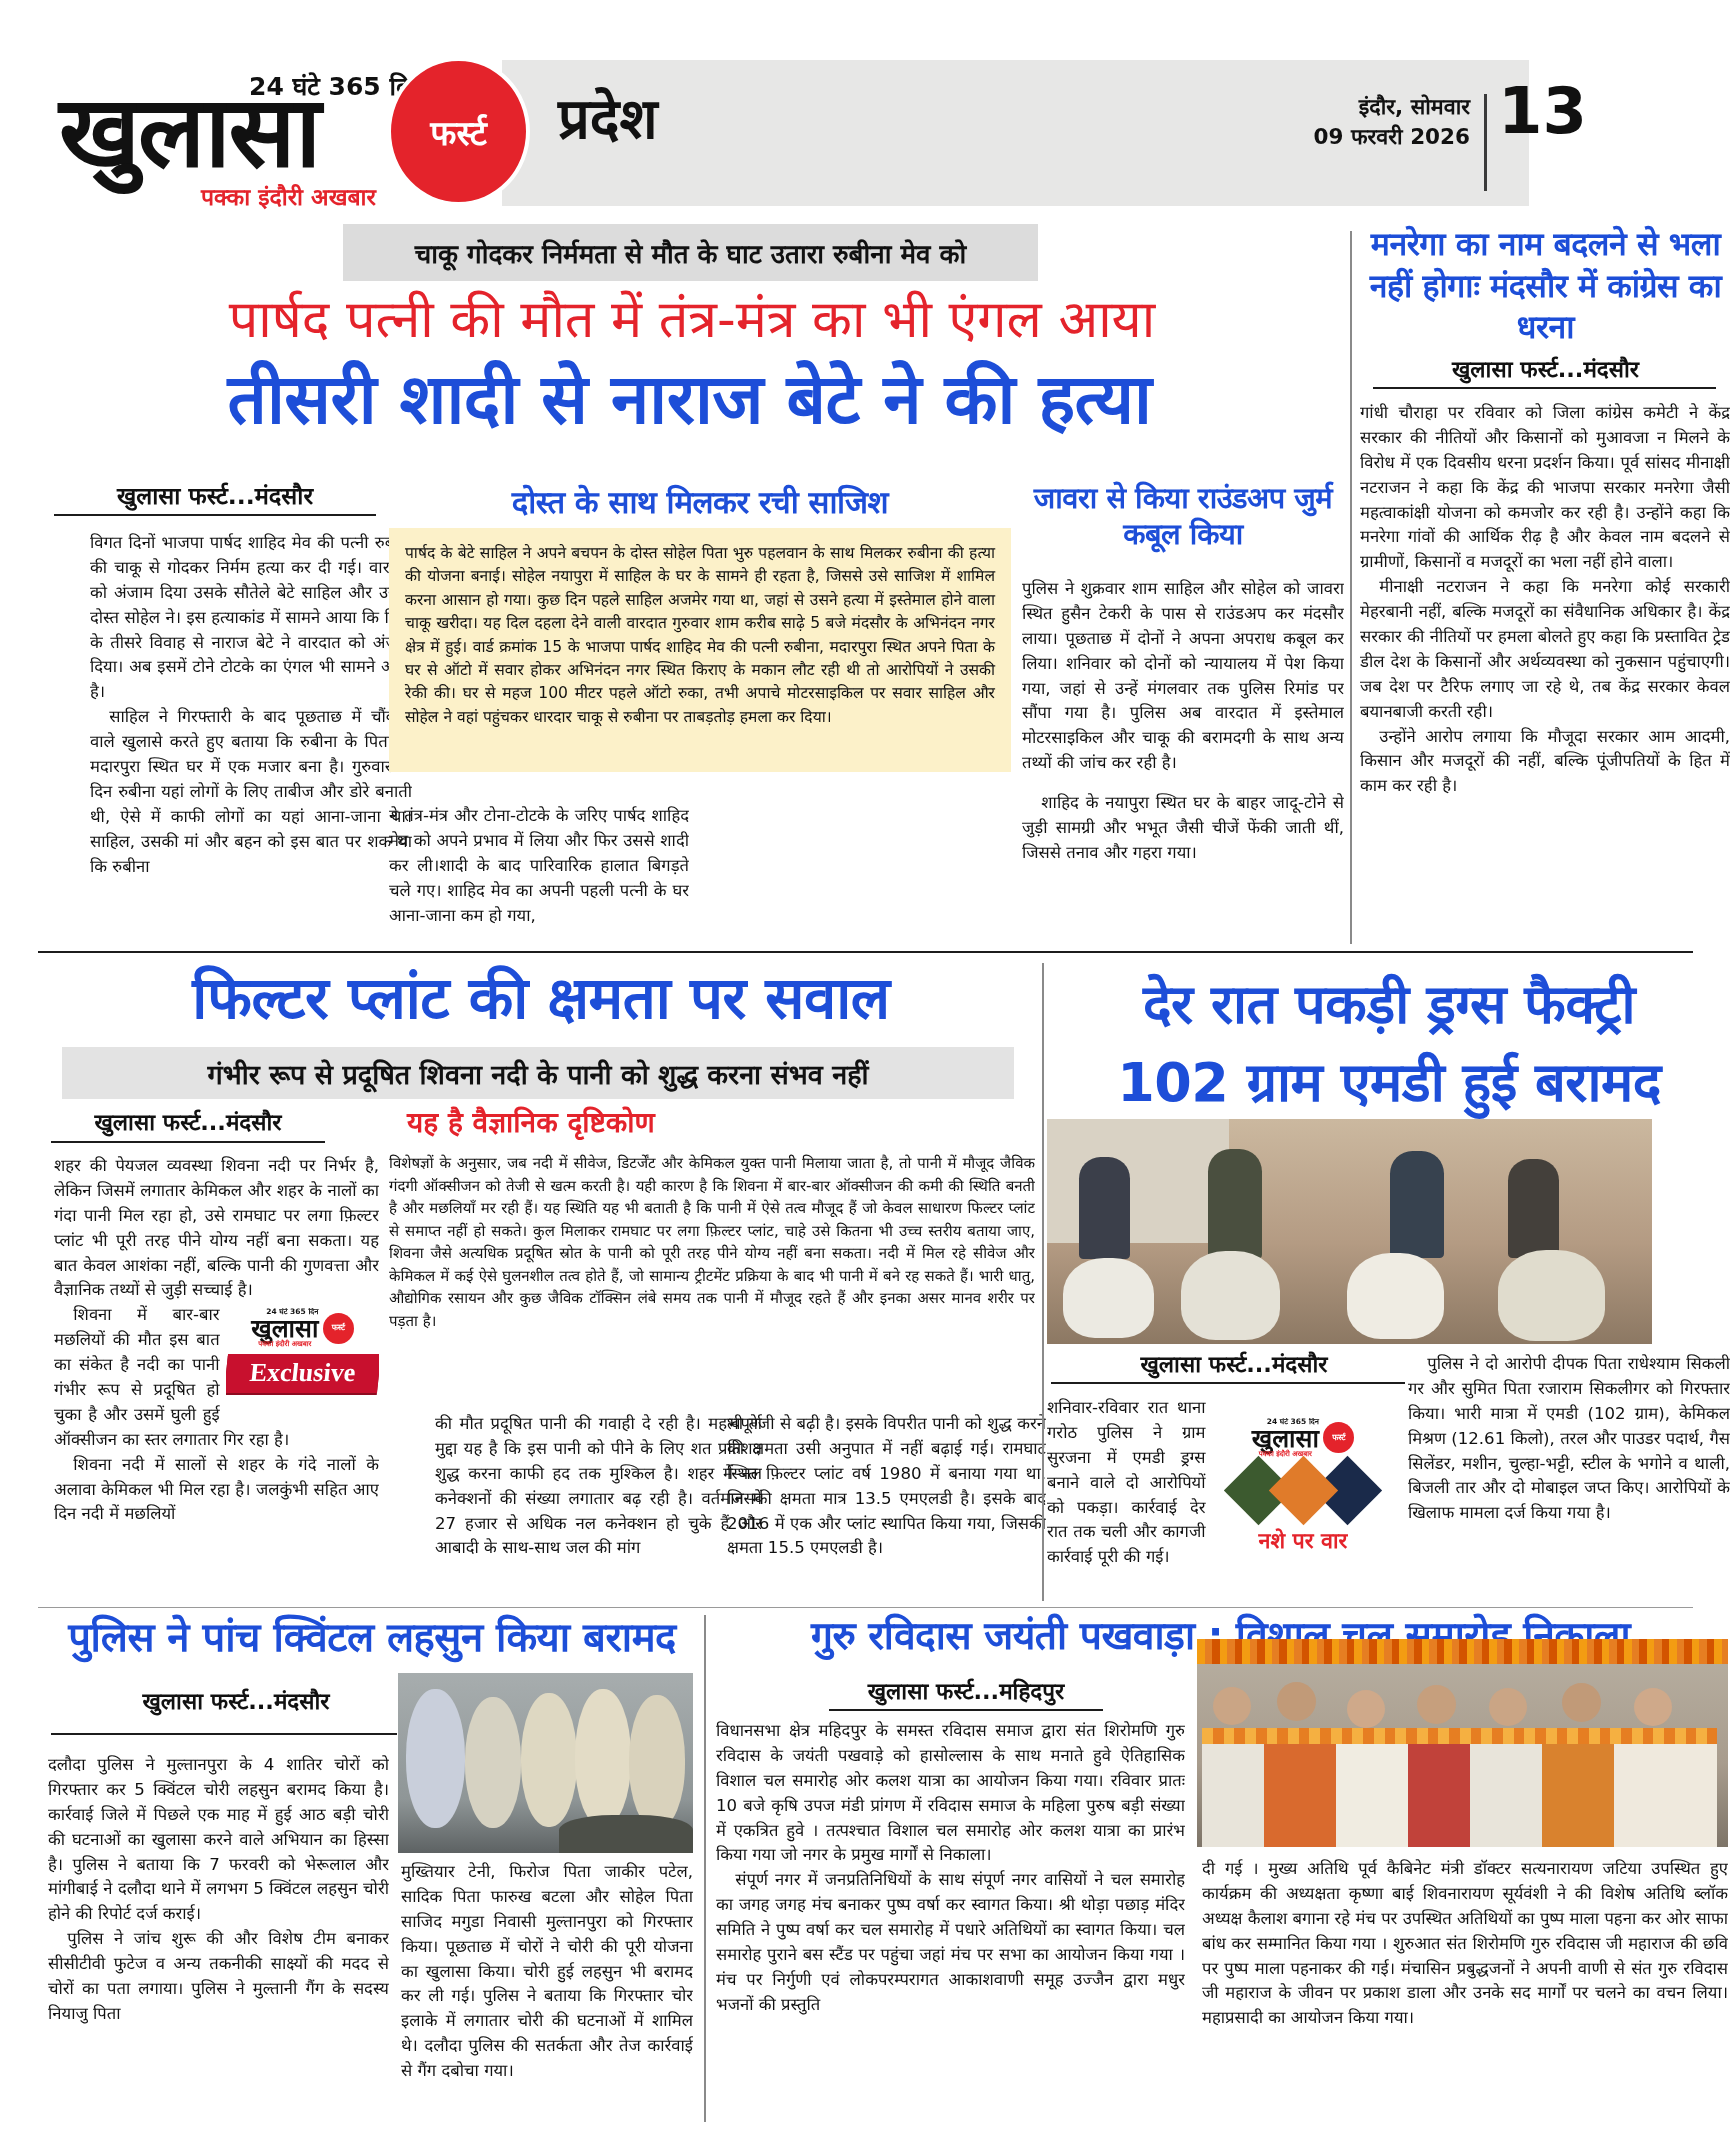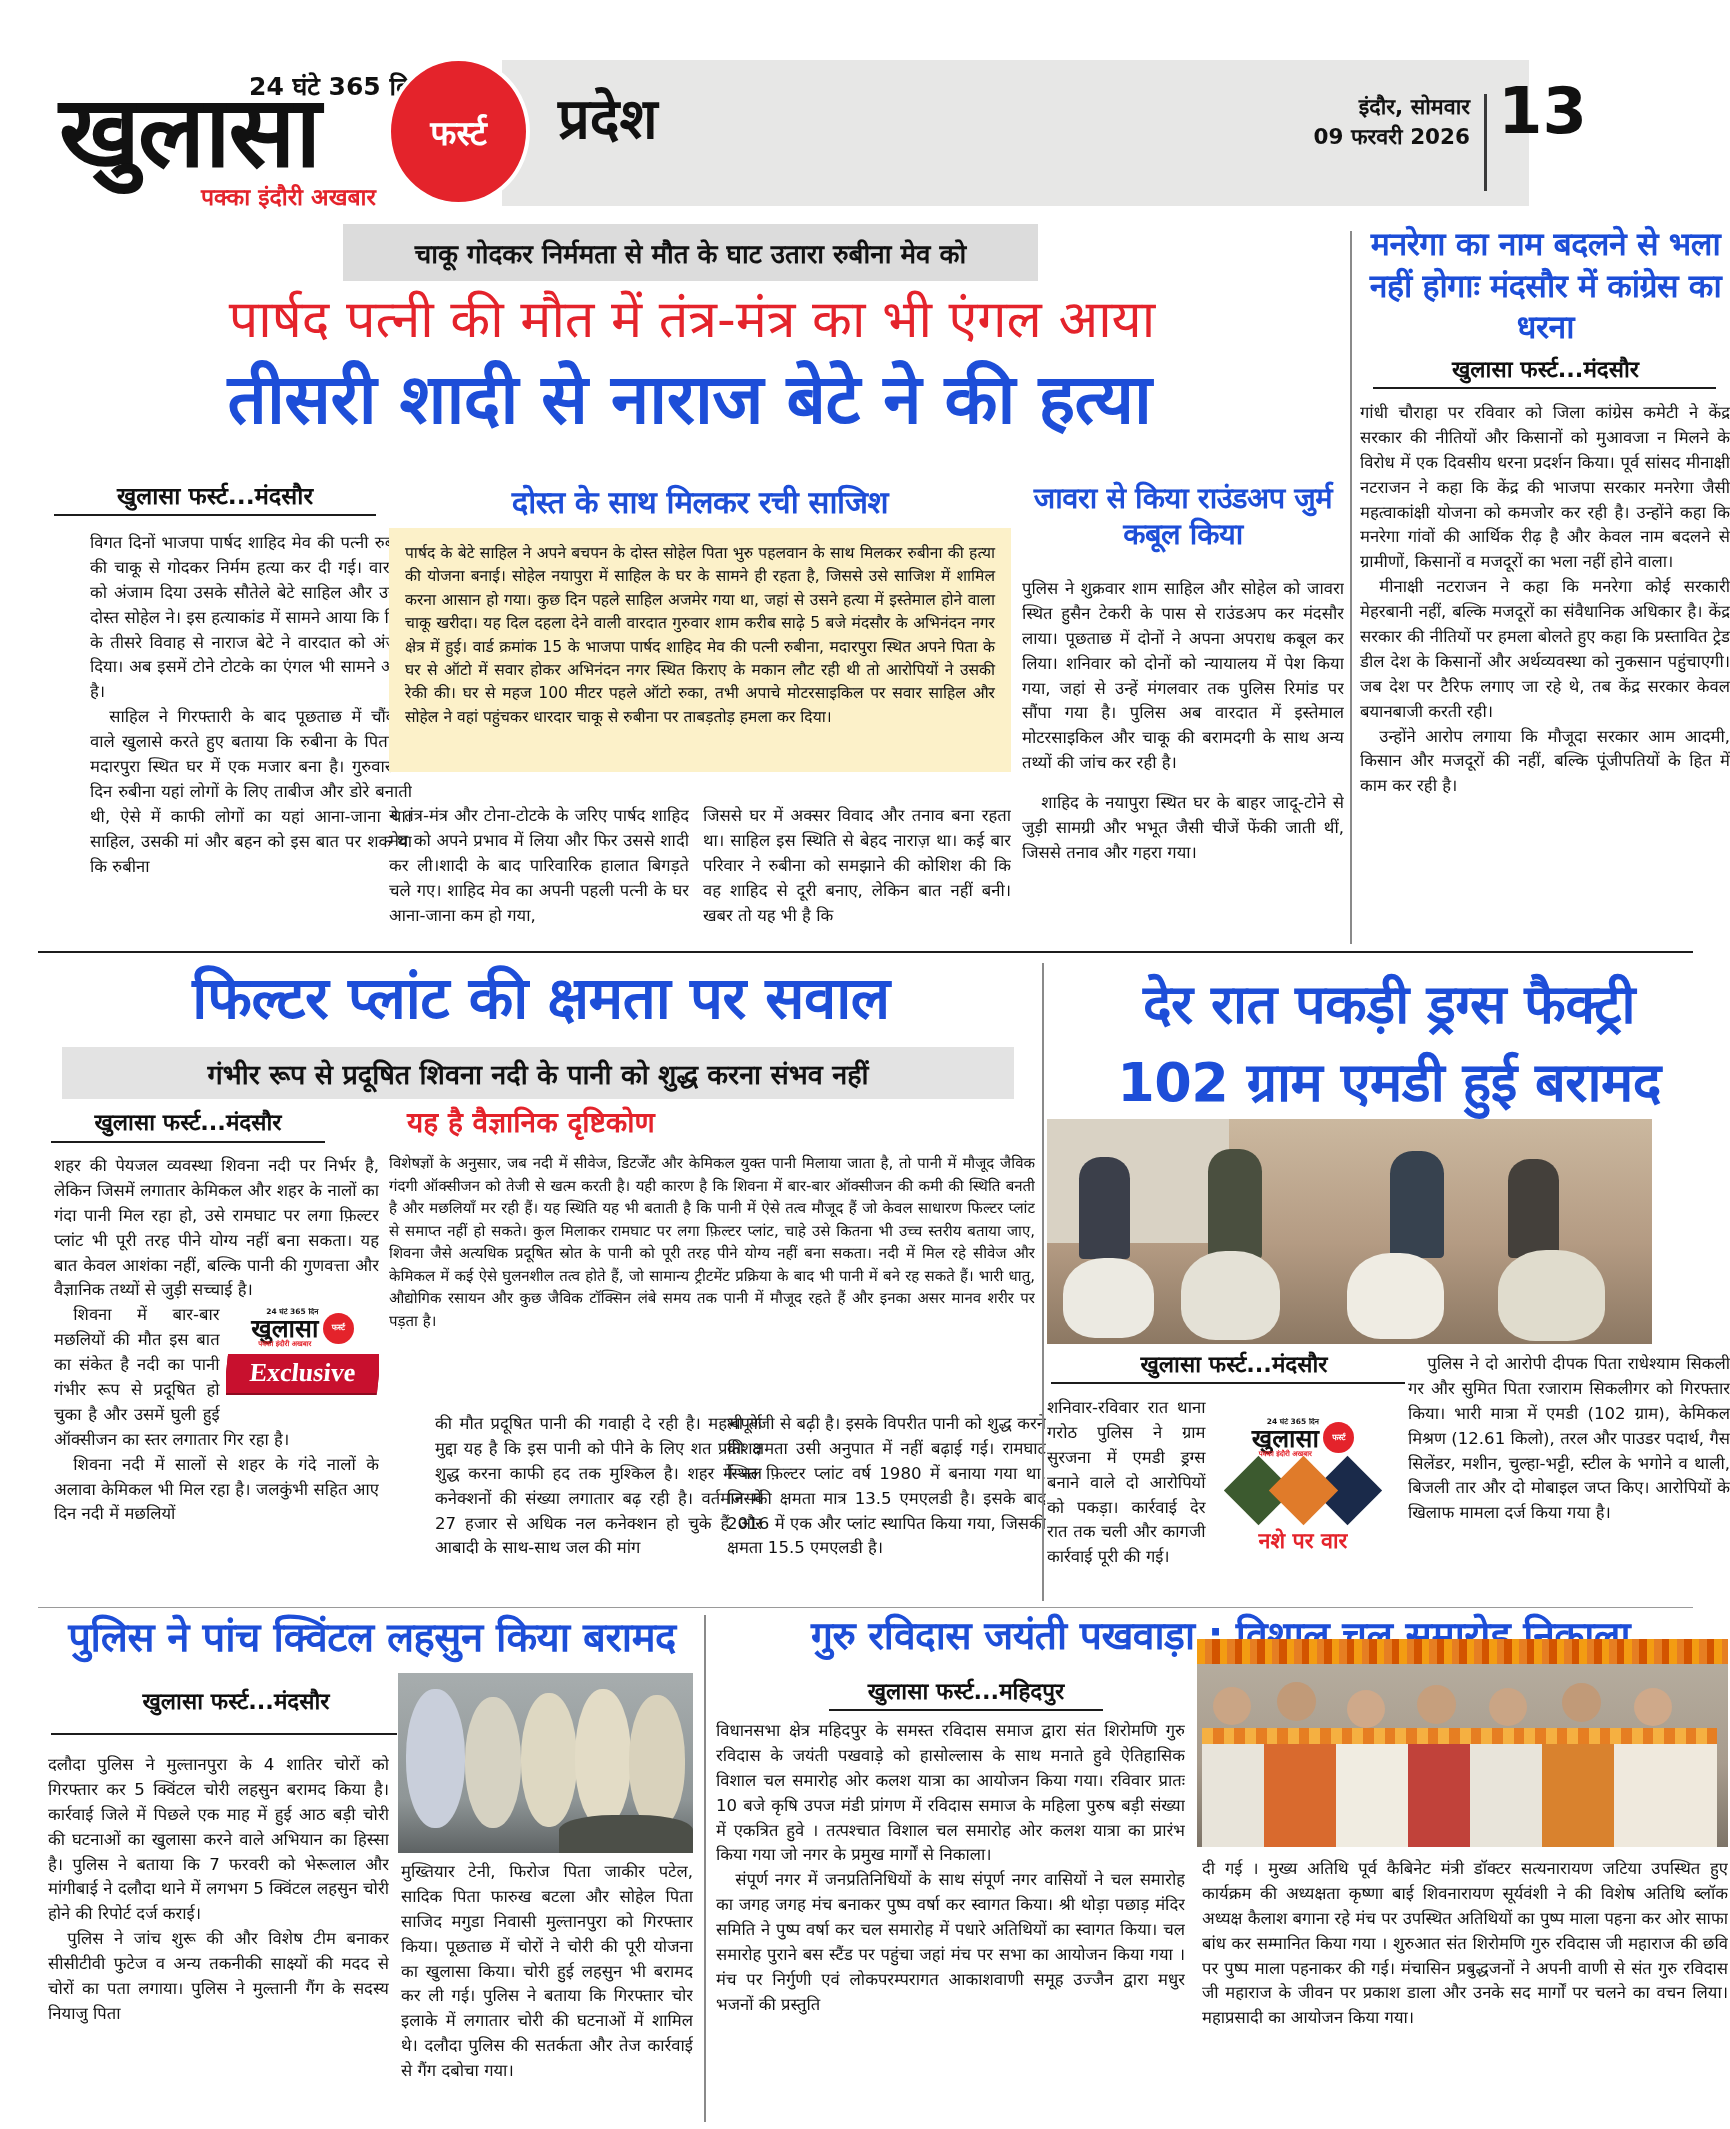--- a/index.html
+++ b/index.html
@@ -77,21 +77,20 @@
   <div class="abs byline" style="left:54px;top:479px;width:322px;font-size:23.6px;">खुलासा फर्स्ट...मंदसौर</div>
   <div class="rule" style="left:54px;top:514px;width:322px;"></div>
   <div class="abs body-text" style="left:54px;top:531px;width:322px;height:416px;margin-left:36px;">
     <p>विगत दिनों भाजपा पार्षद शाहिद मेव की पत्नी रुबीना की चाकू से गोदकर निर्मम हत्या कर दी गई। वारदात को अंजाम दिया उसके सौतेले बेटे साहिल और उसके दोस्त सोहेल ने।  इस हत्याकांड में सामने आया कि पिता के तीसरे विवाह से नाराज बेटे ने वारदात को अंजाम दिया। अब इसमें टोने टोटके का एंगल भी सामने आया है।</p>
     <p class="ind">साहिल ने गिरफ्तारी के बाद पूछताछ में चौंकाने वाले खुलासे करते हुए बताया कि रुबीना के पिता के मदारपुरा स्थित घर में एक मजार बना है। गुरुवार के दिन रुबीना यहां लोगों के लिए ताबीज और डोरे बनाती थी, ऐसे में काफी लोगों का यहां आना-जाना था।साहिल, उसकी मां और बहन को इस बात पर शक था कि रुबीना</p>
   </div>
 
   <div class="abs center hl" style="left:389px;top:480px;width:622px;font-size:31px;">दोस्त के साथ मिलकर रची साजिश</div>
   <div class="abs ybox body-text" style="left:389px;top:528px;width:622px;height:244px;font-size:15.6px;">पार्षद के बेटे साहिल ने अपने बचपन के दोस्त सोहेल पिता भुरु पहलवान के साथ मिलकर रुबीना की हत्या की योजना बनाई। सोहेल नयापुरा में साहिल के घर के सामने ही रहता है, जिससे उसे साजिश में शामिल करना आसान हो गया। कुछ दिन पहले साहिल अजमेर गया था, जहां से उसने हत्या में इस्तेमाल होने वाला चाकू खरीदा। यह दिल दहला देने वाली वारदात गुरुवार शाम करीब साढ़े 5 बजे मंदसौर के अभिनंदन नगर क्षेत्र में हुई। वार्ड क्रमांक 15 के भाजपा पार्षद शाहिद मेव की पत्नी रुबीना, मदारपुरा स्थित अपने पिता के घर से ऑटो में सवार होकर अभिनंदन नगर स्थित किराए के मकान लौट रही थी तो आरोपियों ने उसकी रेकी की। घर से महज 100 मीटर पहले ऑटो रुका, तभी अपाचे मोटरसाइकिल पर सवार साहिल और सोहेल ने वहां पहुंचकर धारदार चाकू से रुबीना पर ताबड़तोड़ हमला कर दिया।</div>
   <div class="abs body-text" style="left:389px;top:804px;width:300px;height:141px;">ने तंत्र-मंत्र और टोना-टोटके के जरिए पार्षद शाहिद मेव को अपने प्रभाव में लिया और फिर उससे शादी कर ली।शादी के बाद पारिवारिक हालात बिगड़ते चले गए। शाहिद मेव का अपनी पहली पत्नी के घर आना-जाना कम हो गया,</div>
-  <div class="abs body-text" style="left:703px;top:804px;width:308px;height:141px;">जिससे घर में अक्सर विवाद और तनाव बना रहता था। साहिल इस स्थिति से बेहद नाराज़ था। कई बार परिवार ने रुबीना को समझाने की कोशिश की कि वह शाहिद से दूरी बनाए, लेकिन बात नहीं बनी।खबर तो यह भी है कि</div>
 
   <div class="abs center hl" style="left:1022px;top:480px;width:322px;font-size:29px;line-height:1.25;">जावरा से किया राउंडअप जुर्म कबूल किया</div>
   <div class="abs body-text" style="left:1022px;top:577px;width:322px;height:367px;">
     <p>पुलिस ने शुक्रवार शाम साहिल और सोहेल को जावरा स्थित हुसैन टेकरी के पास से राउंडअप कर मंदसौर लाया। पूछताछ में दोनों ने अपना अपराध कबूल कर लिया। शनिवार को दोनों को न्यायालय में पेश किया गया, जहां से उन्हें मंगलवार तक पुलिस रिमांड पर सौंपा गया है। पुलिस अब वारदात में इस्तेमाल मोटरसाइकिल और चाकू की बरामदगी के साथ अन्य तथ्यों की जांच कर रही है।</p>
     <p class="ind" style="margin-top:15px;">शाहिद के नयापुरा स्थित घर के बाहर जादू-टोने से जुड़ी सामग्री और भभूत जैसी चीजें फेंकी जाती थीं, जिससे तनाव और गहरा गया।</p>
   </div>
 
   <div class="vrule" style="left:1350px;top:231px;height:713px;"></div>
 
   <div class="abs center hl" style="left:1363px;top:224px;width:365px;font-size:32px;line-height:1.3;">मनरेगा का नाम बदलने से भला नहीं होगाः मंदसौर में कांग्रेस का धरना</div>

